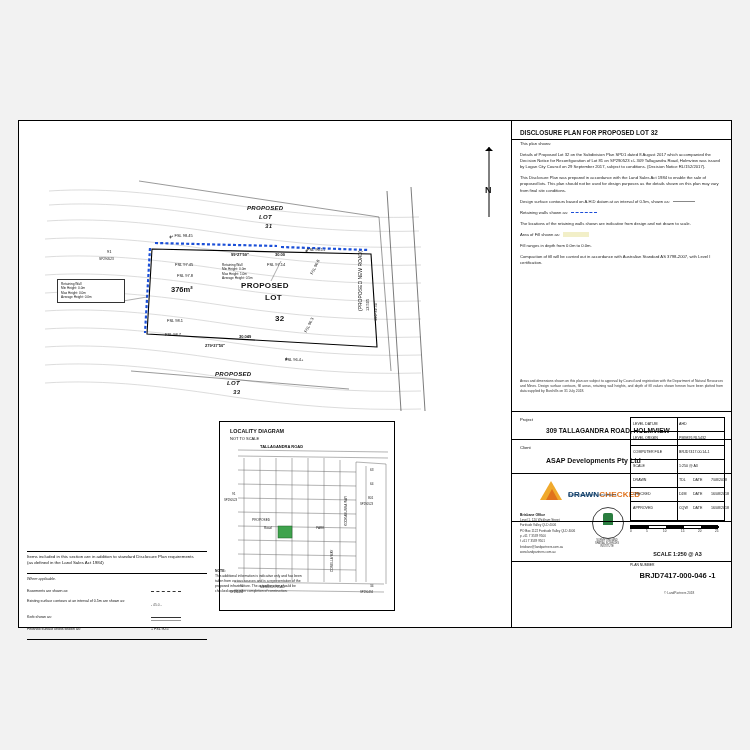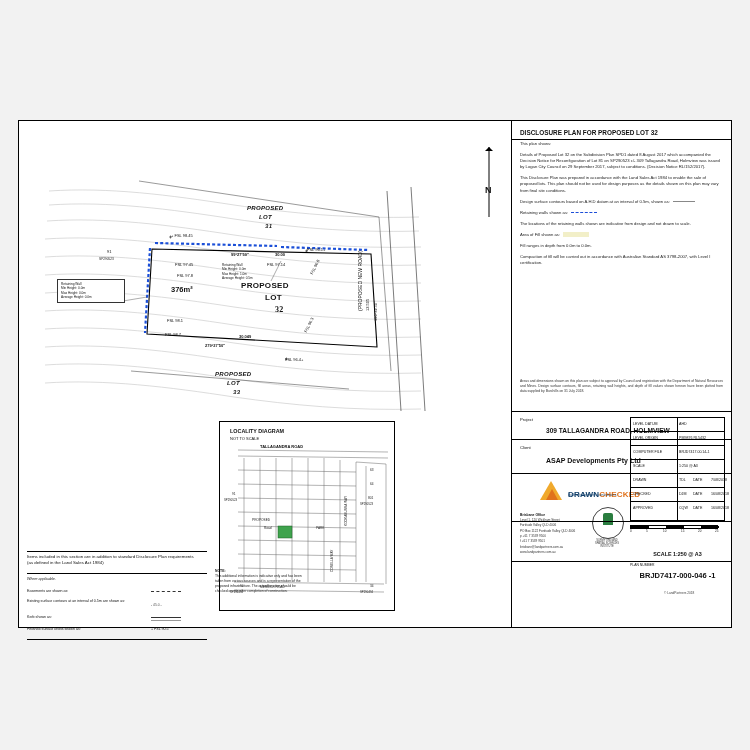--- a/index.html
+++ b/index.html
@@ -161,21 +161,21 @@
     <div class="lotlbl it" style="left:228px;top:84px;font-size:6px;">PROPOSED</div>
     <div class="lotlbl it" style="left:240px;top:93px;font-size:6px;">LOT</div>
     <div class="lotlbl it" style="left:246px;top:102px;font-size:6px;">31</div>
 
     <div class="lotlbl it" style="left:196px;top:250px;font-size:6px;">PROPOSED</div>
     <div class="lotlbl it" style="left:208px;top:259px;font-size:6px;">LOT</div>
     <div class="lotlbl it" style="left:214px;top:268px;font-size:6px;">33</div>
 
     <div class="lotlbl" style="left:222px;top:160px;">PROPOSED</div>
     <div class="lotlbl" style="left:246px;top:172px;">LOT</div>
-    <div class="lotlbl" style="left:256px;top:184px;font-family:Liberation Serif, serif;">32</div>
+    <div class="lotlbl" style="left:256px;top:193px;">32</div>
     <div id="lotarea" style="left:152px;top:164px;">376m²</div>
 
     <div class="plantxt" style="left:88px;top:128px;">91</div>
     <div class="plantxt sm" style="left:80px;top:136px;">SP290523</div>
 
     <div class="plantxt" style="left:338px;top:190px;transform:rotate(-90deg);transform-origin:left top;white-space:nowrap;font-size:5px;">(PROPOSED NEW ROAD)</div>
 
     <div class="plantxt bold" style="left:212px;top:131px;">99°27'50"</div>
     <div class="plantxt bold" style="left:256px;top:131px;">30.00</div>
     <div class="plantxt bold" style="left:186px;top:222px;">279°27'50"</div>

